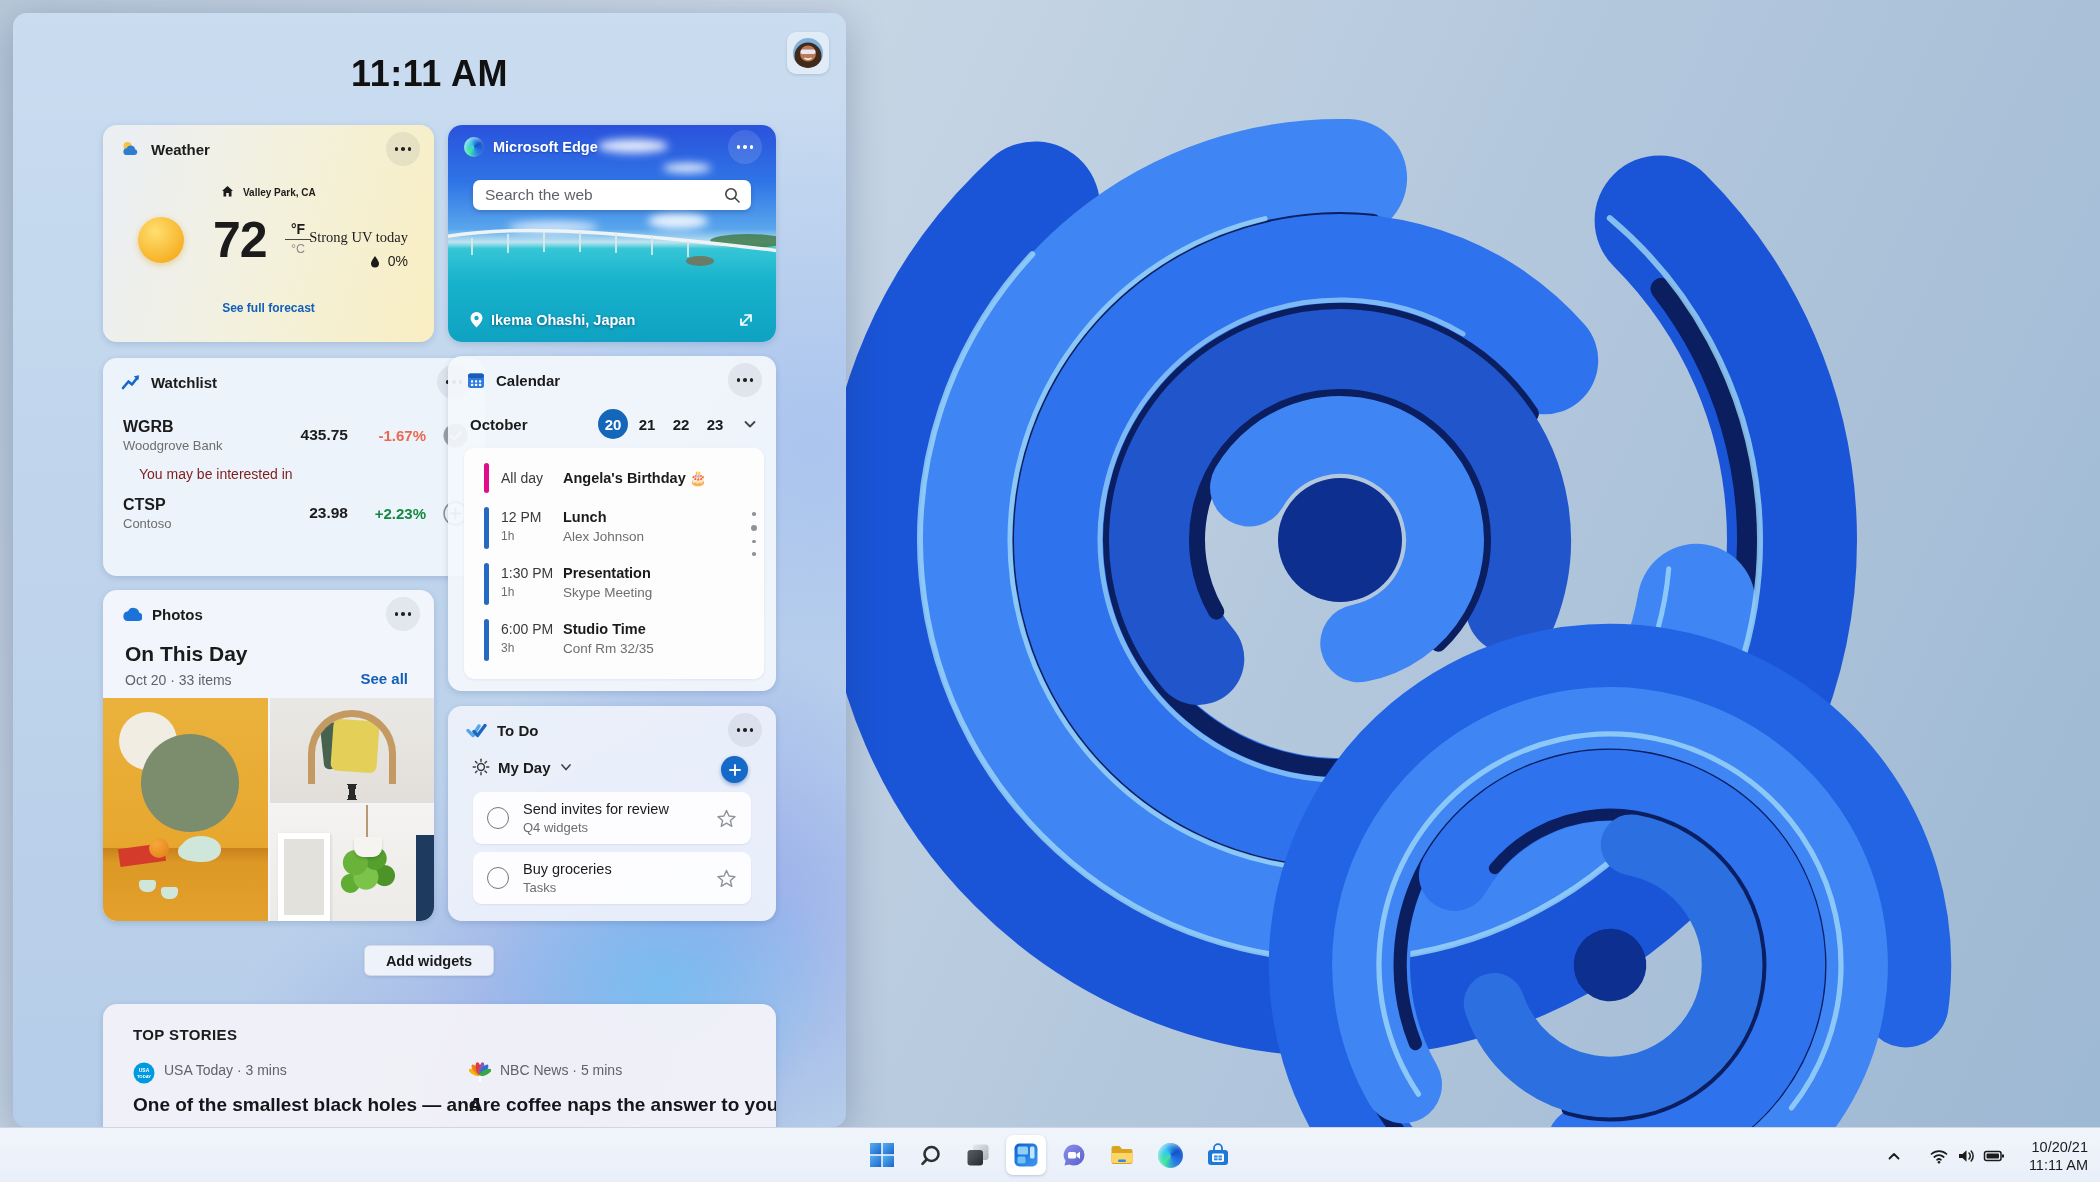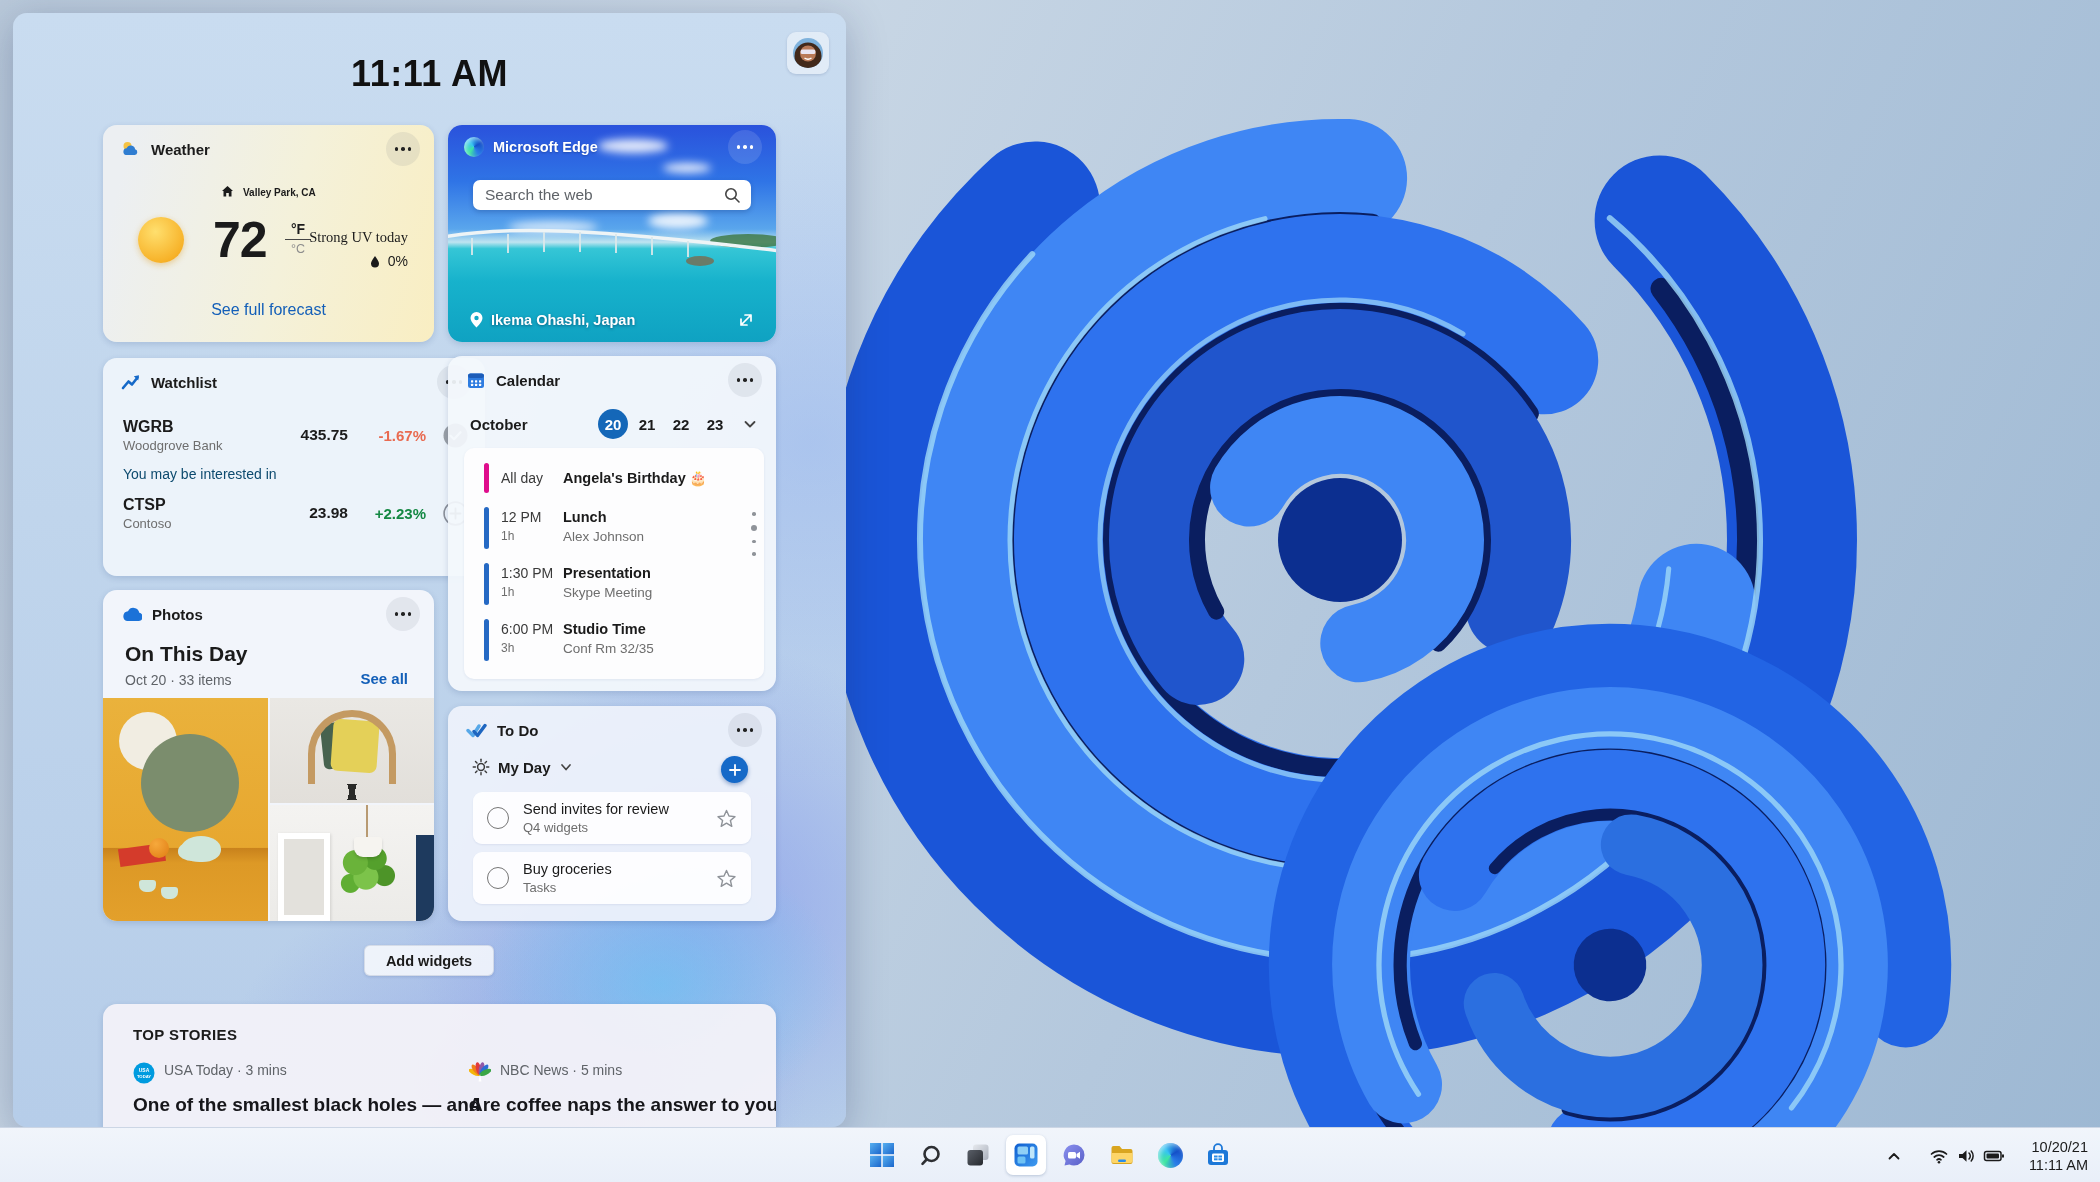--- a/index.html
+++ b/index.html
@@ -50,21 +50,21 @@
     background:radial-gradient(circle at 38% 32%, #ffdf6e, #f7b32a 70%, #f09c12 100%);
     box-shadow:0 2px 6px rgba(220,150,20,.4); }
   .w-temp { position:absolute; left:110px; top:86px; font-size:50px; font-weight:600; letter-spacing:-1px; }
   .w-units { position:absolute; left:182px; top:96px; width:26px; text-align:center; }
   .w-unit-f { font-size:14px; font-weight:700; border-bottom:1.5px solid #444; padding-bottom:2px; }
   .w-unit-c { font-size:12.5px; color:#8d8d8d; padding-top:2px; }
   .w-cond { position:absolute; right:26px; top:104px; font-size:14.5px; color:#1b1b1b; text-align:right;font-family:Liberation Serif, serif; }
   .w-precip { position:absolute; right:26px; top:128px; font-size:14px; text-align:right; }
   .w-precip svg { vertical-align:-2px; margin-right:3px; }
   .w-link { position:absolute; left:0; top:176px; width:100%; text-align:center;
-    font-size:16px; font-weight:400; color:#135fb8; cursor:pointer; }
+    font-size:12px; font-weight:700; color:#135fb8; cursor:pointer; }
 
   
   .edge { left:424px; top:112px; width:328px; height:217px; }
   .edge-photo { position:absolute; inset:0;
     background:linear-gradient(180deg,#2a52dc 0%,#2f74e6 26%,#5aa6ec 48%,#bfe4f0 54%,#35c6d6 57%,#17b2cc 72%,#0fa2c2 100%); }
   .cloud { position:absolute; background:#fff; border-radius:50%; filter:blur(4px); opacity:.85; }
   .edge-head { position:absolute; left:0; top:0; right:0; height:44px; display:flex; align-items:center;
     padding:0 14px 0 16px; gap:9px; }
   .edge-title { font-size:14.5px; font-weight:600; color:#fff; text-shadow:0 1px 2px rgba(0,30,90,.35); }
   .edge-logo { width:20px; height:20px; border-radius:50%;
@@ -83,21 +83,21 @@
   
   .watchlist { left:79px; top:345px; width:382px; height:218px; background:rgba(240,245,251,.92); }
   .stock-row { position:absolute; left:20px; right:16px; height:42px; display:flex; align-items:center; cursor:pointer; }
   .stock-sym { font-size:16px; font-weight:600; line-height:20px; }
   .stock-co { font-size:13px; color:#6e6e6e; line-height:17px; }
   .stock-price { font-size:15.5px; font-weight:700; width:78px; text-align:right; }
   .stock-chg { font-size:15px; font-weight:600; width:78px; text-align:right; }
   .chg-neg { color:#e96a50; }
   .chg-pos { color:#148843; }
   .stock-act { width:27px; height:27px; margin-left:16px; flex:0 0 auto; cursor:pointer; }
-  .suggest { position:absolute; left:20px; top:108px; font-size:14px; color:#0c4a6e; }
+  .suggest { position:absolute; left:36px; top:108px; font-size:14px; color:#7f1d1d; }
 
   
   .calendar { left:424px; top:343px; width:328px; height:335px; background:rgba(243,247,252,.93); }
   .cal-month-row { position:absolute; left:22px; right:18px; top:52px; height:32px;
     display:flex; align-items:center; }
   .cal-month { font-size:15px; font-weight:600; }
   .cal-days { margin-left:auto; display:flex; align-items:center; gap:4px; }
   .day-pill { width:30px; height:30px; border-radius:50%; display:flex; align-items:center;
     justify-content:center; font-size:15px; font-weight:600; cursor:pointer; }
   .day-pill.selected { background:#1467b8; color:#fff; }

